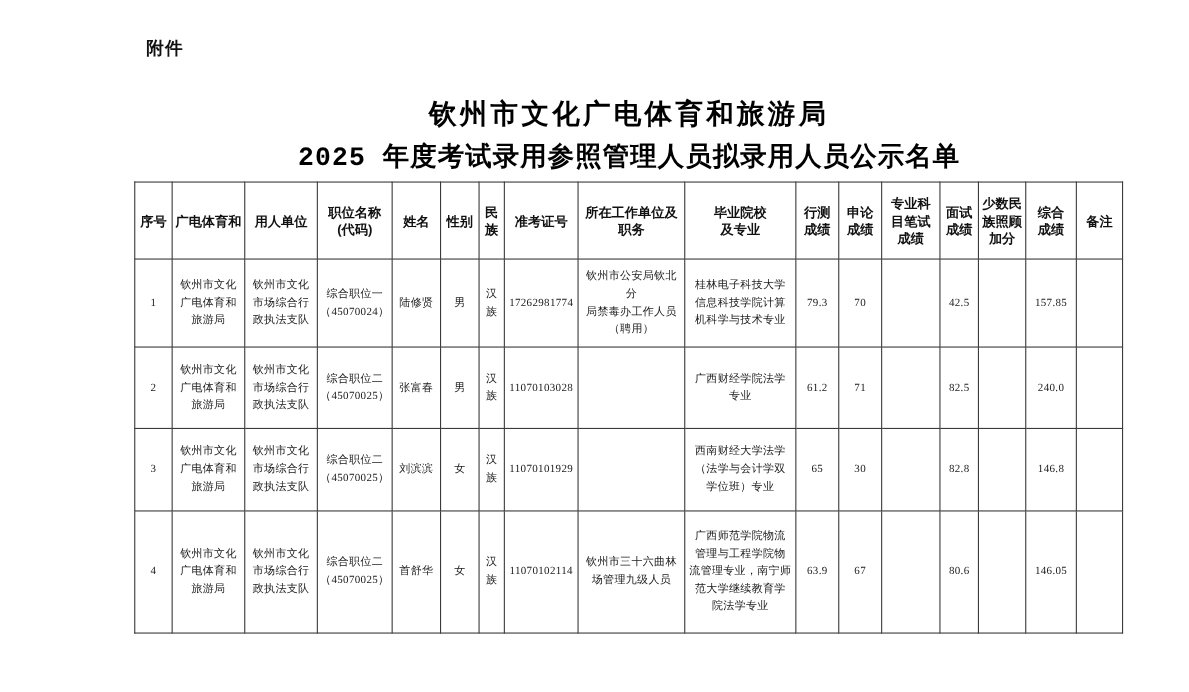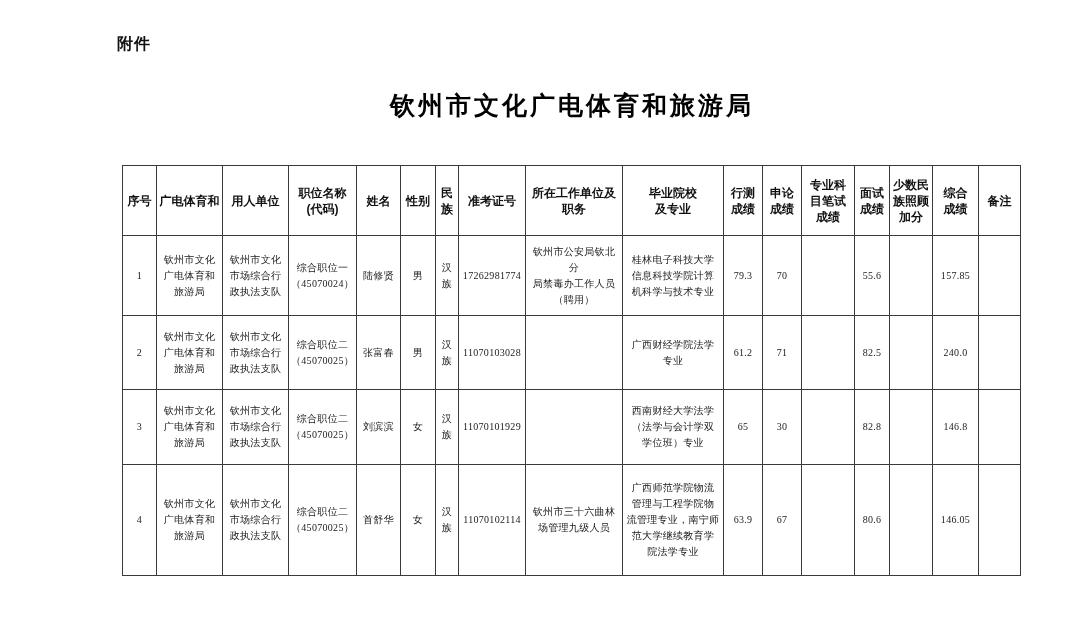--- a/index.html
+++ b/index.html
@@ -11,36 +11,36 @@
     position: relative;
     width: 1081px;
     height: 629px;
     background: #ffffff;
     overflow: hidden;
     font-family: "Liberation Serif", serif;
     color: #000000;
   }
   .attachment {
     position: absolute;
-    left: 117px;
+    left: 133px;
     top: 34px;
     font-family: "Liberation Sans", sans-serif;
     font-weight: bold;
     font-size: 16px;
     letter-spacing: 1px;
     color: #111;
     text-align: center;
   }
   .title-block {
     position: absolute;
     left: 122px;
     top: 86px;
     width: 900px;
     text-align: center;
-    font-family: Liberation Sans, sans-serif;
+    font-family: Liberation Mono, monospace;
     font-weight: bold;
     color: #000;
   }
   .title-line1 {
     font-size: 25px;
     line-height: 39px;
     letter-spacing: 3px;
   }
   .title-line2 {
     font-size: 24px;
@@ -106,20 +106,21 @@
 </style>
 </head>
 <body>
 
 <div class="page">
 
   <div class="attachment">附件</div>
 
   <div class="title-block">
     <div class="title-line1">钦州市文化广电体育和旅游局</div>
+    <div class="title-line2">2025 年度考试录用参照管理人员拟录用人员公示名单</div>
   </div>
 
   <table class="roster">
     <colgroup>
       <col class="c1">
         <col class="c2">
         <col class="c3">
         <col class="c4">
       <col class="c5">
         <col class="c6">
@@ -185,21 +186,21 @@
           <td>17262981774</td>
           <td>钦州市公安局钦北分
 局禁毒办工作人员
 （聘用）</td>
           <td>桂林电子科技大学
 信息科技学院计算
 机科学与技术专业</td>
           <td>79.3</td>
           <td>70</td>
           <td></td>
-          <td>55.6</td>
+          <td>42.5</td>
           <td></td>
           <td>157.85</td>
           <td></td>
         </tr>
         <tr>
           <td>2</td>
           <td>钦州市文化
 广电体育和
 旅游局</td>
           <td>钦州市文化

